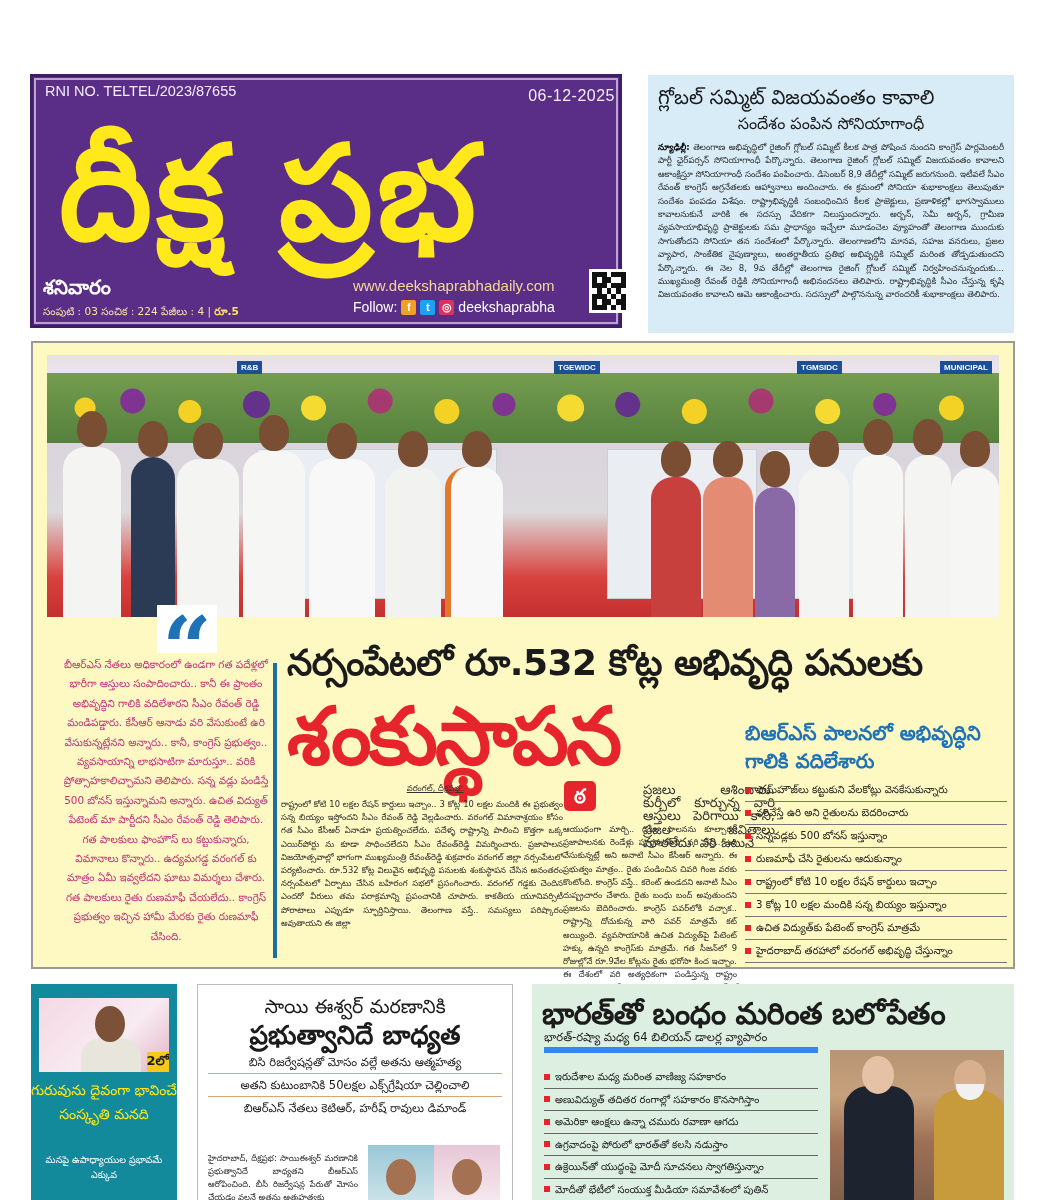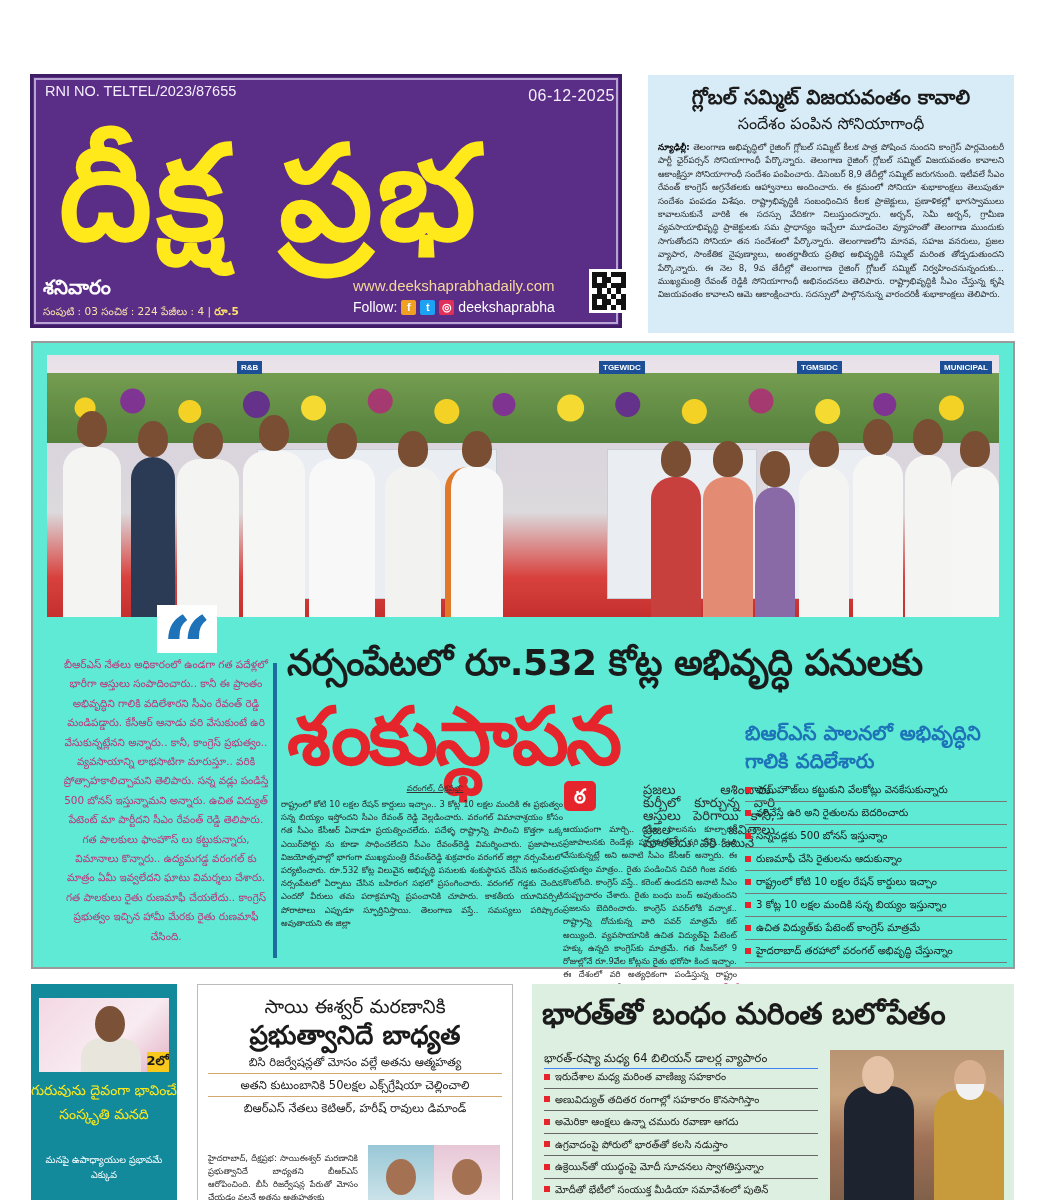--- a/index.html
+++ b/index.html
@@ -31,29 +31,29 @@
   }
   .qr-grid { width: 100%; height: 100%; display: grid; grid-template-columns: repeat(7, 1fr); grid-template-rows: repeat(7, 1fr); }
   .qr-grid span { background: #111; }
   .qr-grid span.w { background: #fff; }
 
   
   .sonia {
     position: absolute; left: 648px; top: 75px; width: 366px; height: 258px; background: #d8ecf7;
     padding: 8px 10px;
   }
-  .sonia h2 { font-size: 20px; font-weight: bold; text-align: center; color: #1a1a1a; line-height: 28px; }
+  .sonia h2 { font-size: 20px; font-weight: normal; text-align: left; color: #1a1a1a; line-height: 28px; }
   .sonia h3 { font-size: 16px; font-weight: normal; text-align: center; color: #1a1a1a; line-height: 26px; margin-bottom: 4px; }
   .sonia p { font-size: 8.6px; line-height: 13.4px; color: #2a2a2a; text-align: justify; }
   .sonia p b { color: #000; margin-top: 32px; }
 
   
   .main-frame {
     position: absolute; left: 31px; top: 341px; width: 984px; height: 628px;
-    border: 2px solid #9a9a9a; background: #5eead4;
+    border: 2px solid #9a9a9a; background: #fef9c3;
   }
   .photo {
     position: absolute; left: 14px; top: 12px; width: 952px; height: 262px; overflow: hidden;
     background: linear-gradient(180deg, #e7dfe9 0%, #efe6ea 10%, #d9d0dc 18%, #dcdadd 60%, #d8413d 85%, #c4302f 100%);
   }
   .flowers {
     position: absolute; left: 0; top: 18px; width: 100%; height: 70px;
     background:
       radial-gradient(circle at 4% 50%, #f5d21c 0 10px, transparent 11px),
       radial-gradient(circle at 9% 40%, #7b2c8f 0 12px, transparent 13px),
@@ -138,21 +138,21 @@
   .sai .text { position: absolute; left: 10px; top: 167px; width: 150px; font-size: 8.4px; line-height: 13px; color: #2d2d2d; text-align: justify; }
   .sai .pic { position: absolute; top: 160px; width: 66px; height: 60px; }
   .pic1 { left: 170px; background: linear-gradient(180deg, #99c8d6, #cfe4ea); }
   .pic2 { left: 236px; background: linear-gradient(180deg, #e7c7d6, #f6eaef); }
   .pic .head { position: absolute; left: 18px; top: 14px; width: 30px; height: 36px; border-radius: 50%; background: #a47252; }
 
   .russia {
     position: absolute; left: 532px; top: 984px; width: 482px; height: 216px; background: #dcefe0; padding: 8px 10px 0; overflow: hidden;
   }
   .russia h5 { font-size: 30px; line-height: 44px; font-weight: bold; color: #1b1b1b; white-space: nowrap; letter-spacing: -0.5px; }
-  .russia .lead { position: absolute; left: 12px; top: 64px; width: 274px; font-size: 11.5px; line-height: 20px; color: #1b1b1b; border-bottom: 1px solid #3b82f6; }
+  .russia .lead { position: absolute; left: 12px; top: 43px; width: 274px; font-size: 11.5px; line-height: 20px; color: #1b1b1b; border-bottom: 6px solid #3b82f6; }
   .russia ul { position: absolute; left: 12px; top: 82px; width: 274px; list-style: none; }
   .russia li { font-size: 10px; line-height: 21.5px; color: #1b1b1b; border-bottom: 1px solid #666; display: flex; align-items: center; gap: 5px; white-space: nowrap; }
   .russia-photo { position: absolute; left: 298px; top: 66px; width: 174px; height: 150px; background: linear-gradient(180deg, #b89474 0%, #c7a17c 30%, #9f7156 60%, #81604a 100%); overflow: hidden; }
   .rp1 { position: absolute; left: 14px; top: 36px; width: 70px; height: 120px; background: #1e2330; border-radius: 24px 24px 0 0; }
   .rp1 .head { position: absolute; left: 18px; top: -30px; width: 32px; height: 38px; border-radius: 50%; background: #e5c1a6; }
   .rp2 { position: absolute; left: 104px; top: 40px; width: 70px; height: 116px; background: #c79a3c; border-radius: 24px 24px 0 0; }
   .rp2 .head { position: absolute; left: 20px; top: -30px; width: 32px; height: 38px; border-radius: 50%; background: #d8b090; }
   .rp2 .beard { position: absolute; left: 22px; top: -6px; width: 28px; height: 16px; border-radius: 0 0 14px 14px; background: #f1f1f1; }
 </style>
 </head>
@@ -232,21 +232,21 @@
 <div class="sonia">
   <h2>గ్లోబల్ సమ్మిట్ విజయవంతం కావాలి</h2>
   <h3>సందేశం పంపిన సోనియాగాంధీ</h3>
   <p><b>న్యూఢిల్లీ:</b> <span>తెలంగాణ అభివృద్ధిలో రైజింగ్ గ్లోబల్ సమ్మిట్ కీలక పాత్ర పోషించ నుందని కాంగ్రెస్ పార్లమెంటరీ పార్టీ ఛైర్‌పర్సన్ సోనియాగాంధీ పేర్కొన్నారు. తెలంగాణ రైజింగ్ గ్లోబల్ సమ్మిట్ విజయవంతం కావాలని ఆకాంక్షిస్తూ సోనియాగాంధీ సందేశం పంపించారు. డిసెంబర్ 8,9 తేదీల్లో సమ్మిట్ జరుగనుంది. ఇటీవలే సీఎం రేవంత్ కాంగ్రెస్ అగ్రనేతలకు ఆహ్వానాలు అందించారు. ఈ క్రమంలో సోనియా శుభాకాంక్షలు తెలుపుతూ సందేశం పంపడం విశేషం. రాష్ట్రాభివృద్ధికి సంబంధించిన కీలక ప్రాజెక్టులు, ప్రణాళికల్లో భాగస్వాములు కావాలనుకునే వారికి ఈ సదస్సు వేదికగా నిలుస్తుందన్నారు. అర్బన్, సెమీ అర్బన్, గ్రామీణ వ్యవసాయాభివృద్ధి ప్రాజెక్టులకు సమ ప్రాధాన్యం ఇచ్చేలా మూడంచెల వ్యూహంతో తెలంగాణ ముందుకు సాగుతోందని సోనియా తన సందేశంలో పేర్కొన్నారు. తెలంగాణలోని మానవ, సహజ వనరులు, ప్రజల వ్యాపార, సాంకేతిక నైపుణ్యాలు, అంతర్జాతీయ ప్రతిభ అభివృద్ధికి సమ్మిట్ మరింత తోడ్పడుతుందని పేర్కొన్నారు. ఈ నెల 8, 9వ తేదీల్లో తెలంగాణ రైజింగ్ గ్లోబల్ సమ్మిట్ నిర్వహించనున్నందుకు... ముఖ్యమంత్రి రేవంత్ రెడ్డికి సోనియాగాంధీ అభినందనలు తెలిపారు. రాష్ట్రాభివృద్ధికి సీఎం చేస్తున్న కృషి విజయవంతం కావాలని ఆమె ఆకాంక్షించారు. సదస్సులో పాల్గొననున్న వారందరికీ శుభాకాంక్షలు తెలిపారు.</span></p>
 </div>
 
 <div class="main-frame">
   <div class="photo">
     <div class="flowers"></div>
     <div class="dept-tag" style="left:190px;">R&amp;B</div>
-    <div class="dept-tag" style="left:552px;">TGEWIDC</div>
+    <div class="dept-tag" style="left:507px;">TGEWIDC</div>
     <div class="dept-tag" style="left:750px;">TGMSIDC</div>
     <div class="dept-tag" style="left:893px;">MUNICIPAL</div>
     <div class="placard" style="left:210px; width:240px;"></div>
     <div class="placard" style="left:560px; width:150px;"></div>
     <div class="placard" style="left:720px; width:120px;"></div>
     <div class="person" style="left:16px; width:58px; height:170px; background:#f4f4f2;">
         <div class="head"></div>
       </div>
     <div class="person" style="left:84px; width:44px; height:160px; background:#2c3b55;">
         <div class="head"></div>

